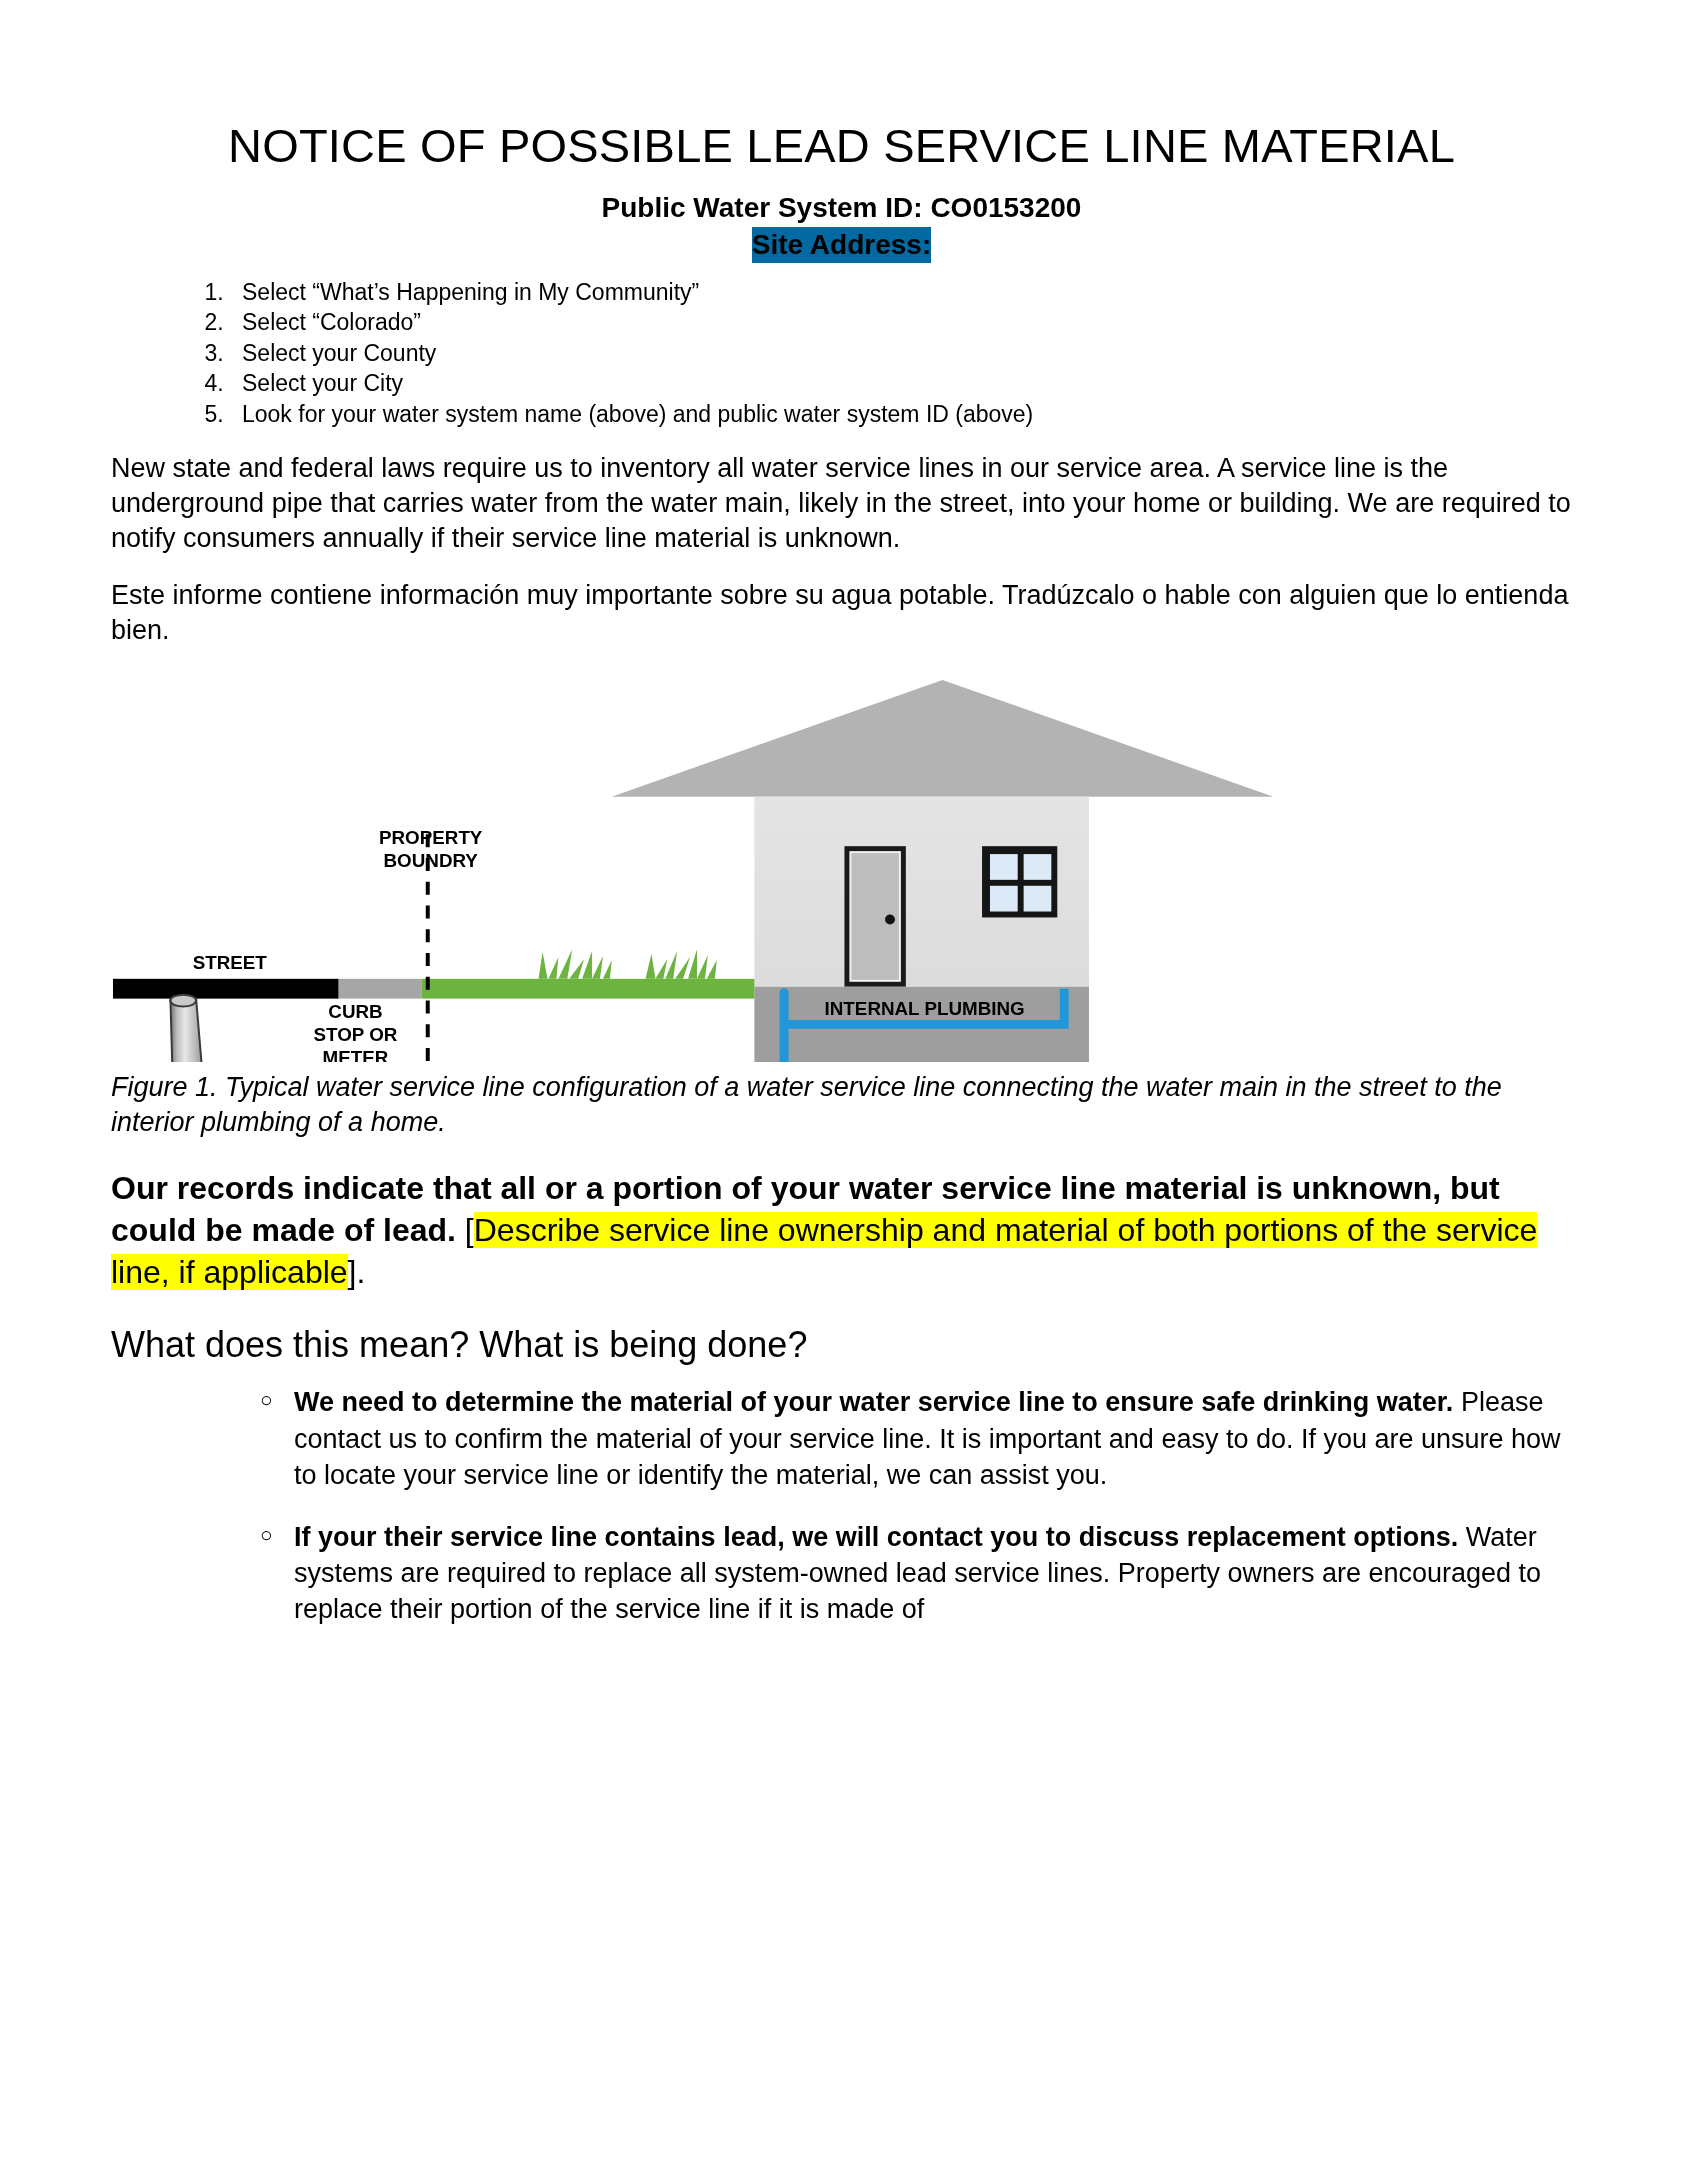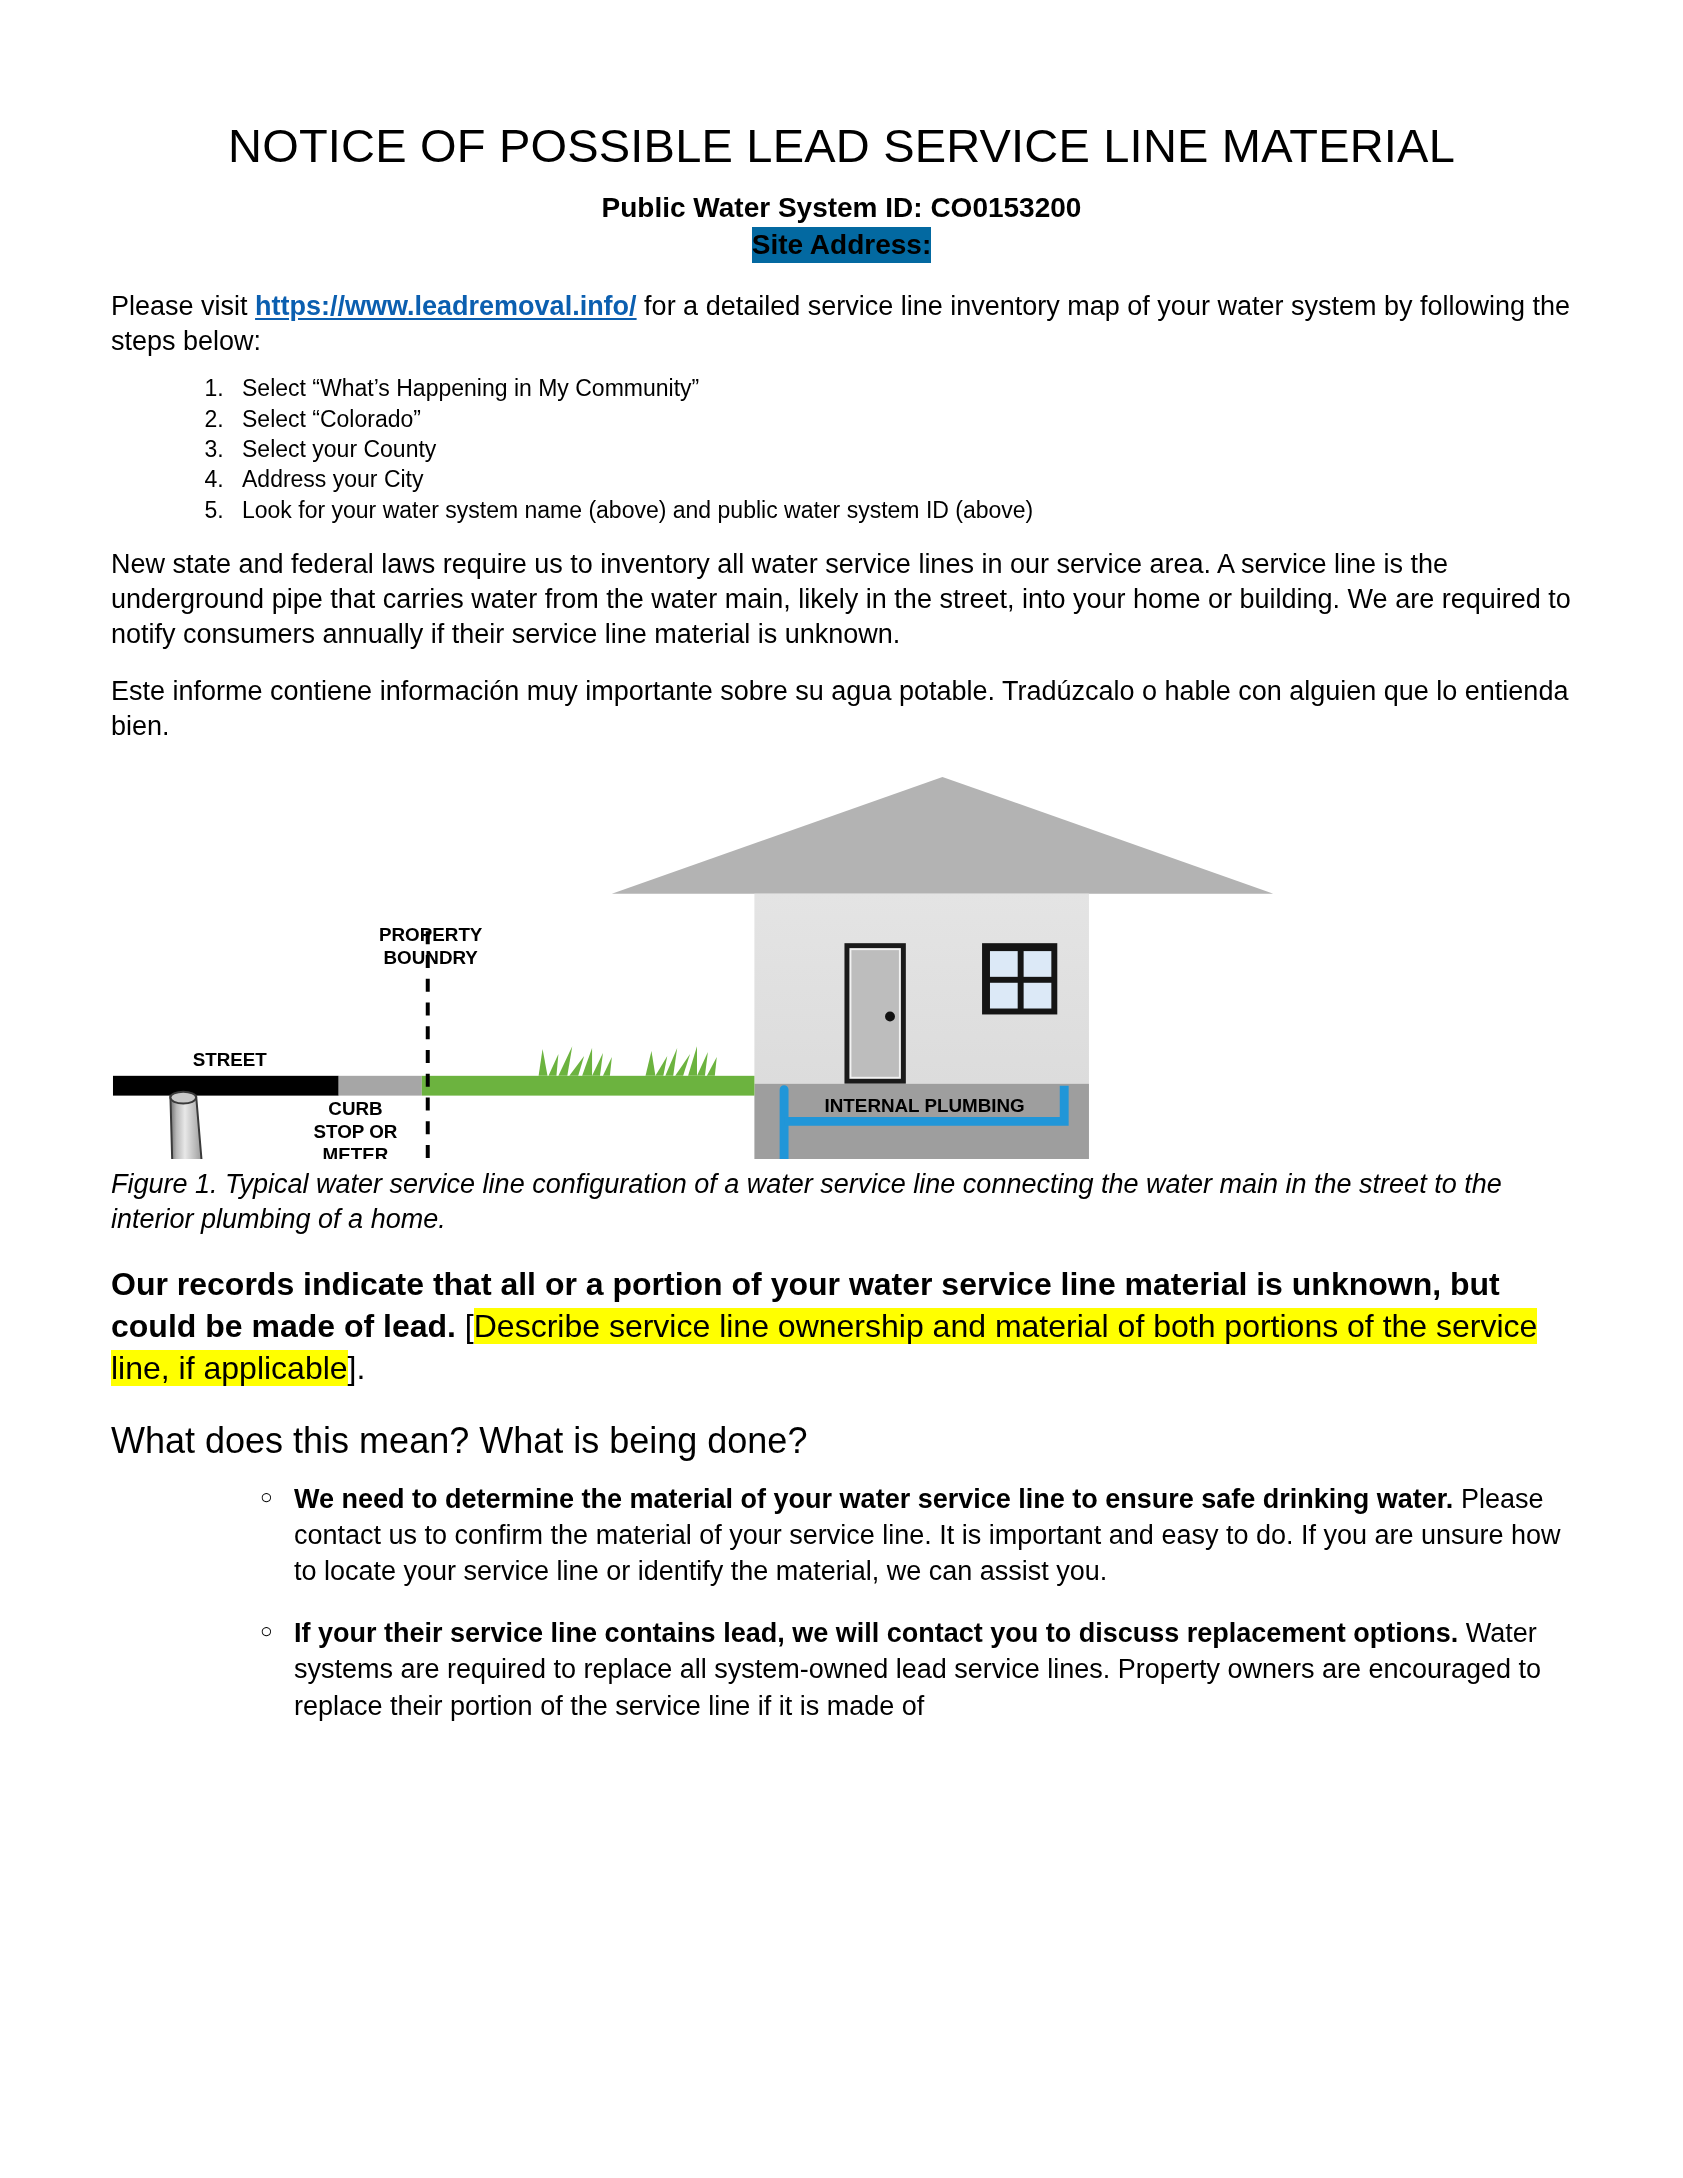--- a/index.html
+++ b/index.html
@@ -154,27 +154,26 @@
 <div class="page">
   <div class="content">
 
     <h1 class="doc-title">NOTICE OF POSSIBLE LEAD SERVICE LINE MATERIAL</h1>
 
     <div class="sub-lines">
       <span class="sub-line">Public Water System ID: CO0153200</span>
       <span class="site-address">Site Address:</span>
     </div>
 
-    <p class="body-text first"><span>Please visit </span><a class="doc-link" href="#">https://www.leadremoval.info/</a><span> for a detailed service line inventory map of your water system by following the steps below:</span></p>
 
     <ol class="steps">
       <li>Select “What’s Happening in My Community”</li>
       <li>Select “Colorado”</li>
       <li>Select your County</li>
-      <li>Address your City</li>
+      <li>Select your City</li>
       <li>Look for your water system name (above) and public water system ID (above)</li>
     </ol>
 
     <p class="body-text">New state and federal laws require us to inventory all water service lines in our service area. A service line is the underground pipe that carries water from the water main, likely in the street, into your home or building. We are required to notify consumers annually if their service line material is unknown.</p>
 
     <p class="body-text">Este informe contiene información muy importante sobre su agua potable. Tradúzcalo o hable con alguien que lo entienda bien.</p>
 
     <div class="figure-wrap">
       <svg width="1461" height="396" viewBox="0 0 1476 400" xmlns="http://www.w3.org/2000/svg">
         <defs>

